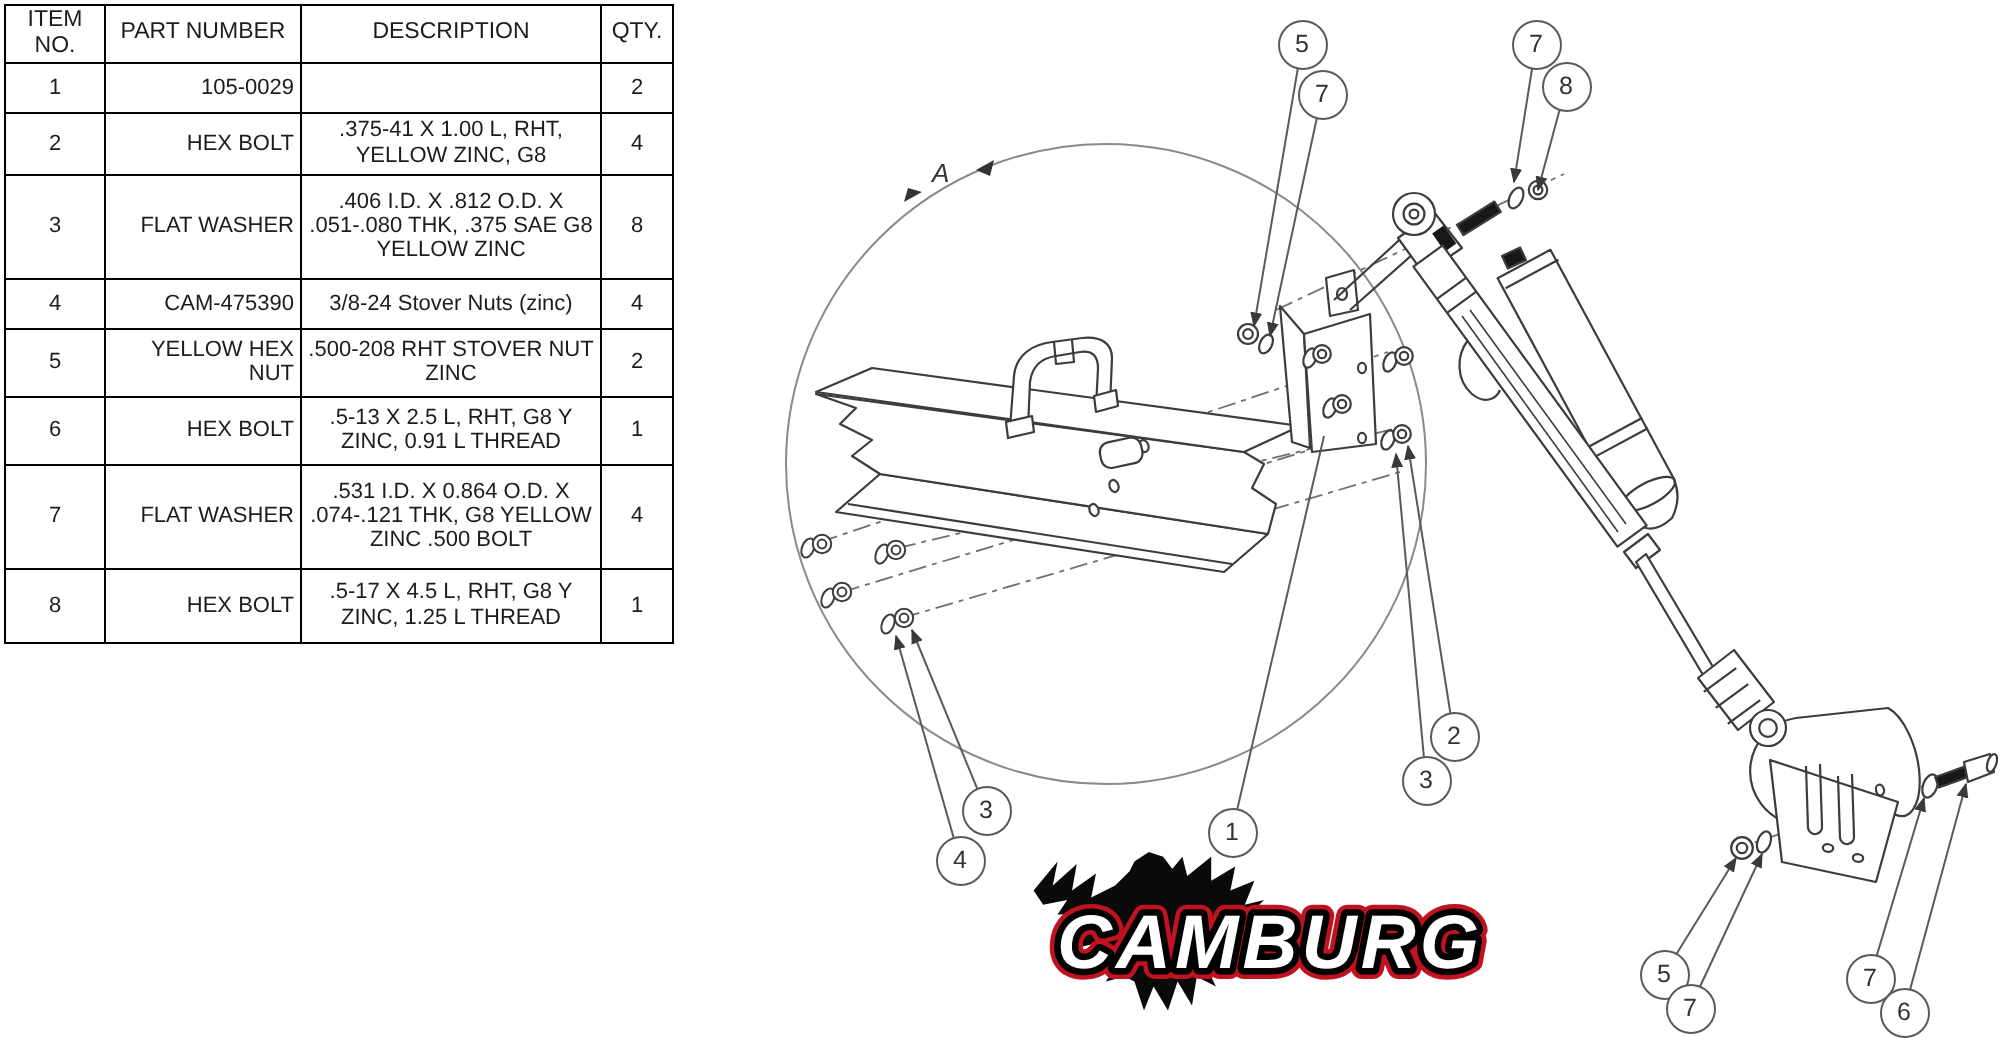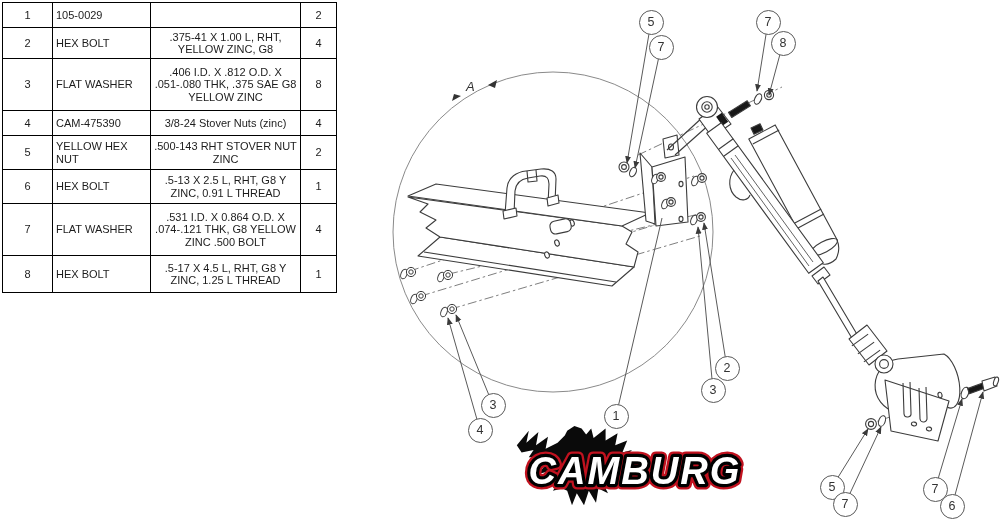--- a/index.html
+++ b/index.html
@@ -11,21 +11,21 @@
   .parts-table{
     position:absolute;left:2px;top:2px;width:334px;
     border-collapse:collapse;table-layout:fixed;
     font-size:11px;line-height:1.12;color:#1c1c1c;
   }
   .parts-table th,.parts-table td{
     border:1px solid #000;padding:1px 3px;text-align:center;vertical-align:middle;
     overflow:hidden;
   }
   .parts-table th{font-weight:normal;font-size:11.5px;height:25px;}
-  .parts-table td.part{text-align:left;margin-top:32px;}
+  .parts-table td.part{text-align:right;margin-top:32px;}
   .col-item{width:50px;}.col-part{width:98px;}.col-desc{width:150px;}.col-qty{width:36px;}
   
   .diagram{position:absolute;inset:0;}
   .diagram svg{position:absolute;left:0;top:0;}
   .callout{
     position:absolute;width:25px;height:25px;border:1.2px solid #5a5a5a;border-radius:50%;
     background:#fff;display:flex;align-items:center;justify-content:center;
     font-size:12.5px;color:#333;box-sizing:border-box;
   }
   .detail-label{
@@ -38,20 +38,26 @@
 <div class="stage">
 
   <table class="parts-table">
     <colgroup>
         <col class="col-item">
         <col class="col-part">
         <col class="col-desc">
         <col class="col-qty">
       </colgroup>
     <tbody>
+        <tr>
+      <th>ITEM NO.</th>
+      <th>PART NUMBER</th>
+      <th>DESCRIPTION</th>
+      <th>QTY.</th>
+    </tr>
     <tr style="height:25px">
       <td>1</td>
       <td class="part">105-0029</td>
       <td></td>
       <td>2</td>
     </tr>
     <tr style="height:31px">
       <td>2</td>
       <td class="part">HEX BOLT</td>
       <td>.375-41 X 1.00 L, RHT, YELLOW ZINC, G8</td>
@@ -65,21 +71,21 @@
     </tr>
     <tr style="height:25px">
       <td>4</td>
       <td class="part">CAM-475390</td>
       <td>3/8-24 Stover Nuts (zinc)</td>
       <td>4</td>
     </tr>
     <tr style="height:34px">
       <td>5</td>
       <td class="part">YELLOW HEX NUT</td>
-      <td>.500-143 RHT STOVER NUT ZINC</td>
+      <td>.500-208 RHT STOVER NUT ZINC</td>
       <td>2</td>
     </tr>
     <tr style="height:34px">
       <td>6</td>
       <td class="part">HEX BOLT</td>
       <td>.5-13 X 2.5 L, RHT, G8 Y ZINC, 0.91 L THREAD</td>
       <td>1</td>
     </tr>
     <tr style="height:52px">
       <td>7</td>

